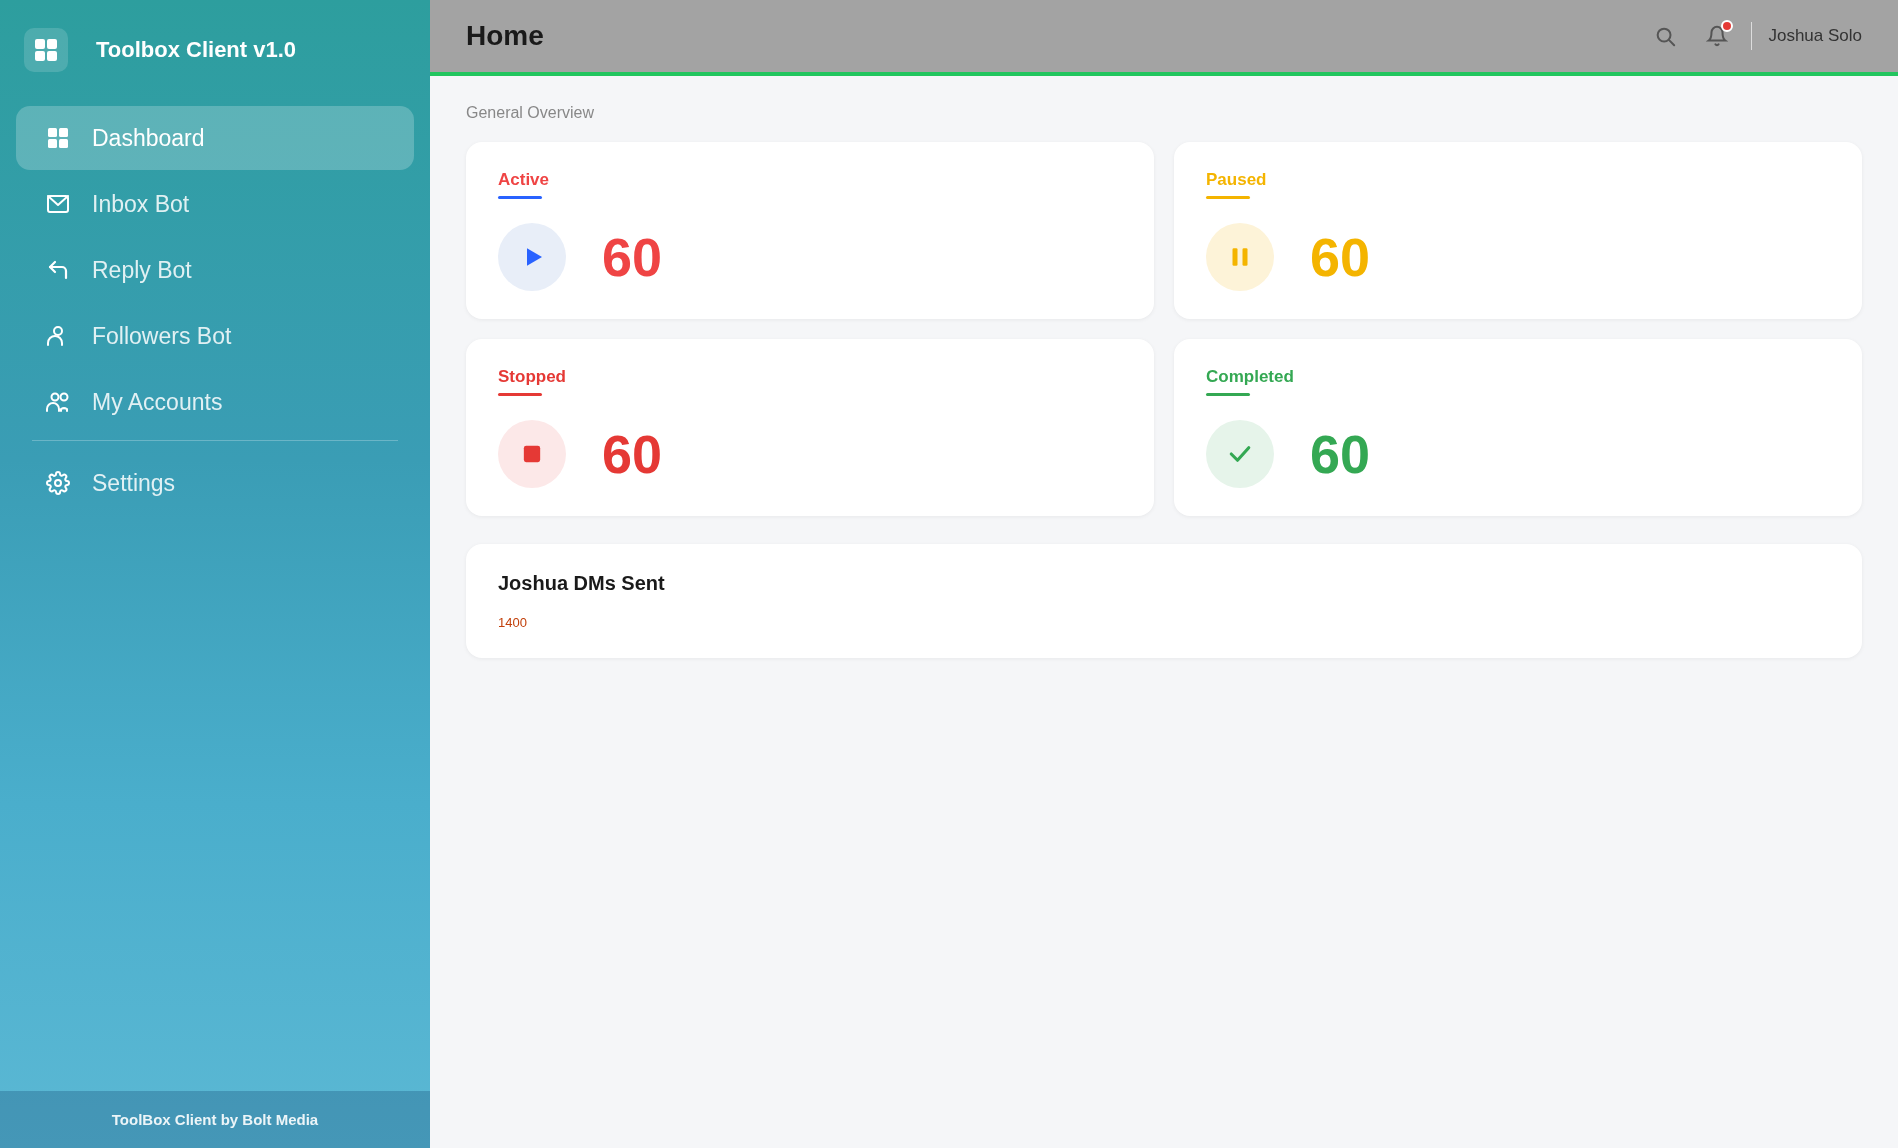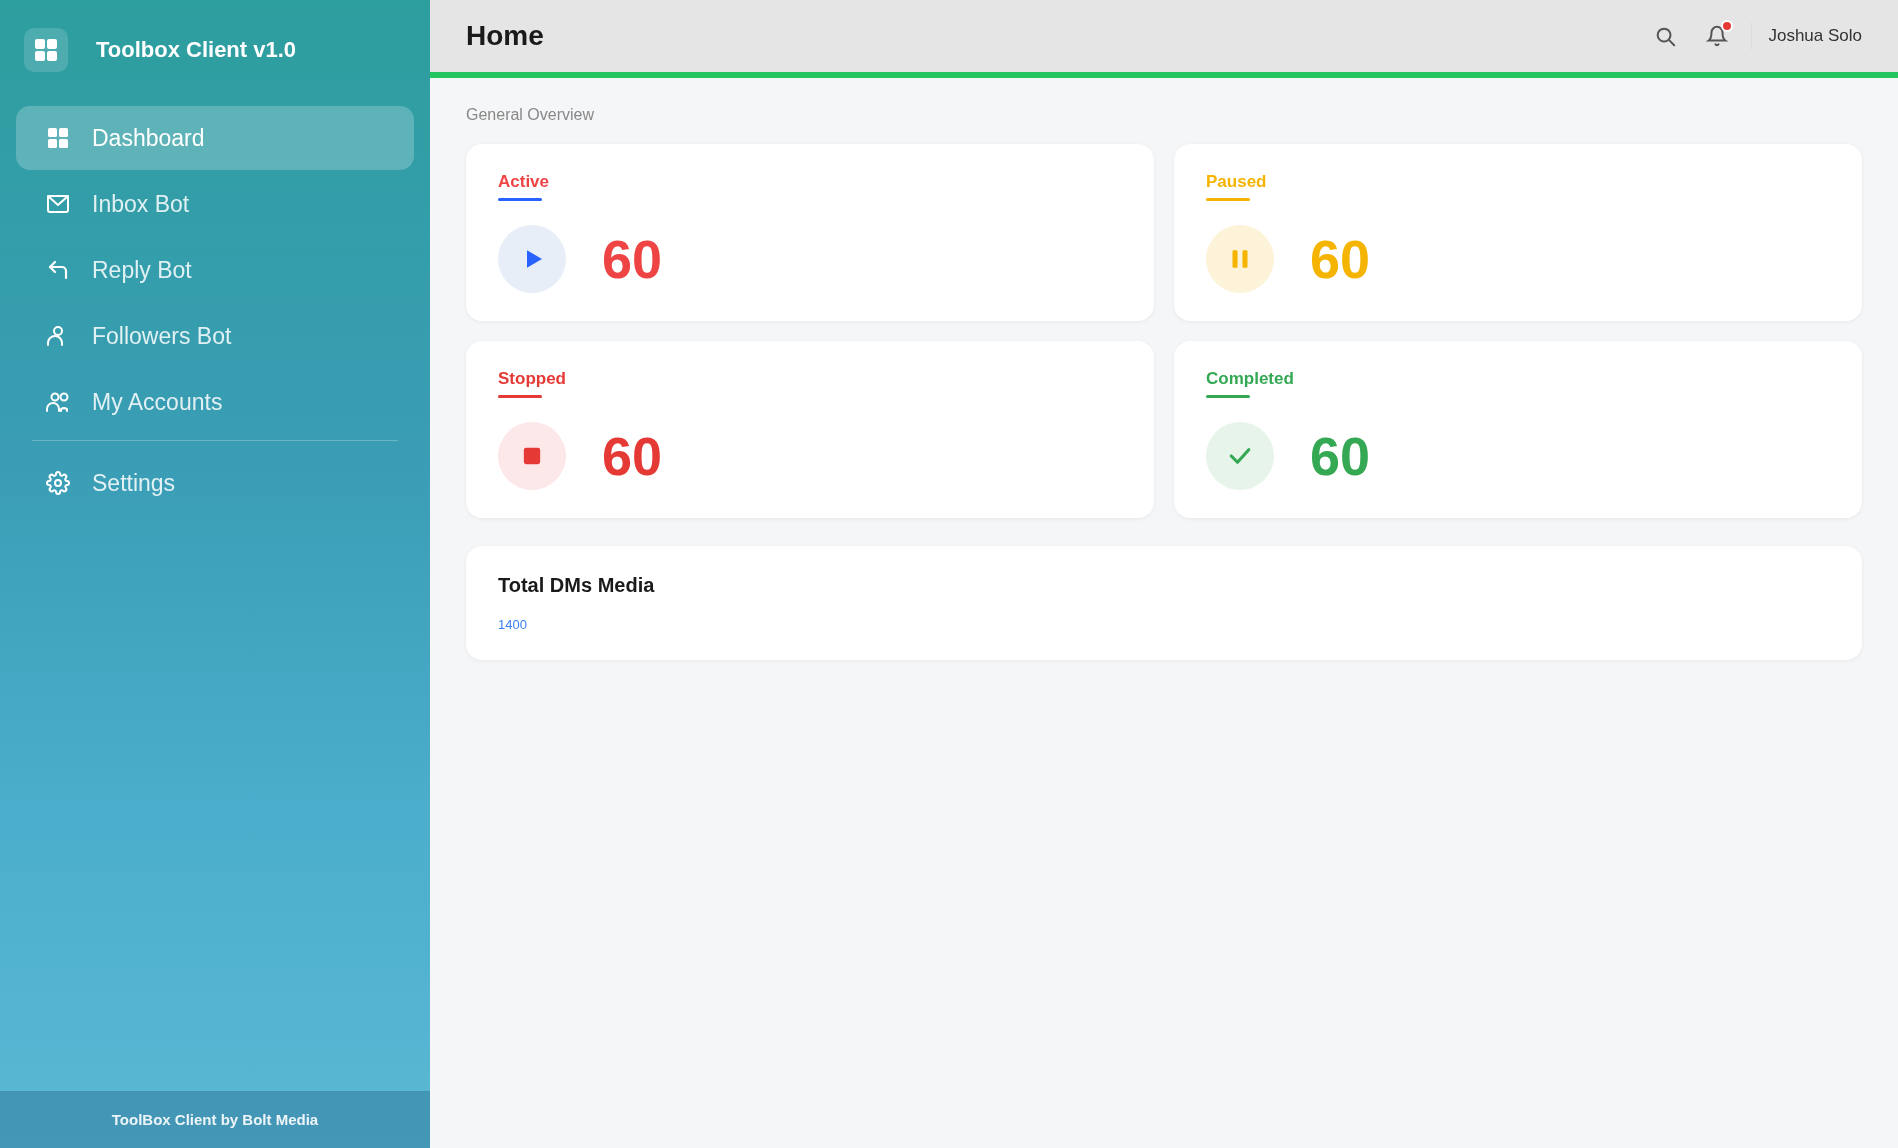--- a/index.html
+++ b/index.html
@@ -93,22 +93,22 @@
       flex-direction: column;
       background: white;
       overflow-y: auto;
     }
 
     .topbar {
       display: flex;
       align-items: center;
       justify-content: space-between;
       padding: 18px 36px;
-      border-bottom: 6px solid #22c55e;
-      background: #e5e5e5;
+      border-bottom: 4px solid #22c55e;
+      background: #a3a3a3;
     }
 
     .page-title {
       font-size: 28px;
       font-weight: 700;
       color: #1a1a1a;
     }
 
     .topbar-right {
       display: flex;
@@ -244,21 +244,21 @@
 
     .dms-title {
       font-size: 20px;
       font-weight: 700;
       color: #1a1a1a;
       margin-bottom: 20px;
     }
 
     .chart-label {
       font-size: 13px;
-      color: #3b82f6;
+      color: #c2410c;
       margin-top: 4px;
     }
 
     
     svg { display: block; }
   </style>
 </head>
 <body>
 
 <div class="sidebar">
@@ -426,17 +426,17 @@
               <polyline points="5,12 10,17 19,7"></polyline>
             </svg>
           </div>
           <span class="card-number completed-color">60</span>
         </div>
       </div>
 
     </div>
 
     <div class="dms-section">
-      <div class="dms-title">Total DMs Media</div>
+      <div class="dms-title">Joshua DMs Sent</div>
       <div class="chart-label">1400</div>
     </div>
   </div>
 </div>
 
 </body></html>

